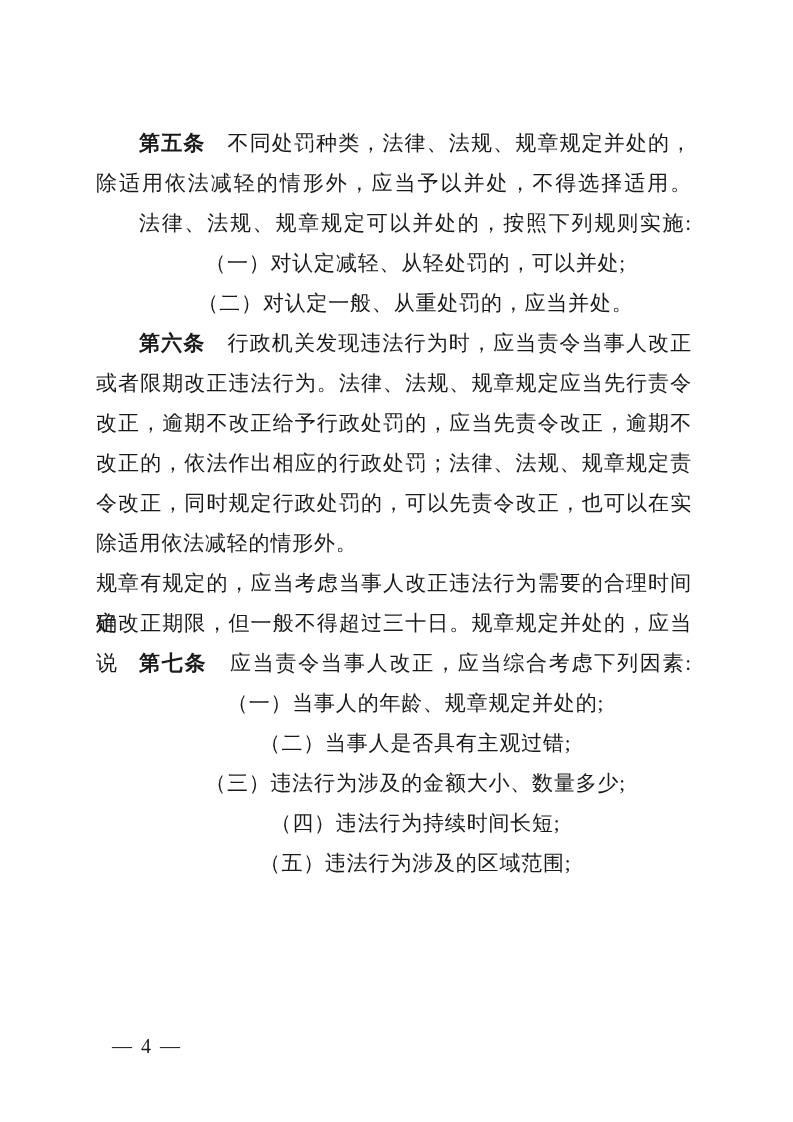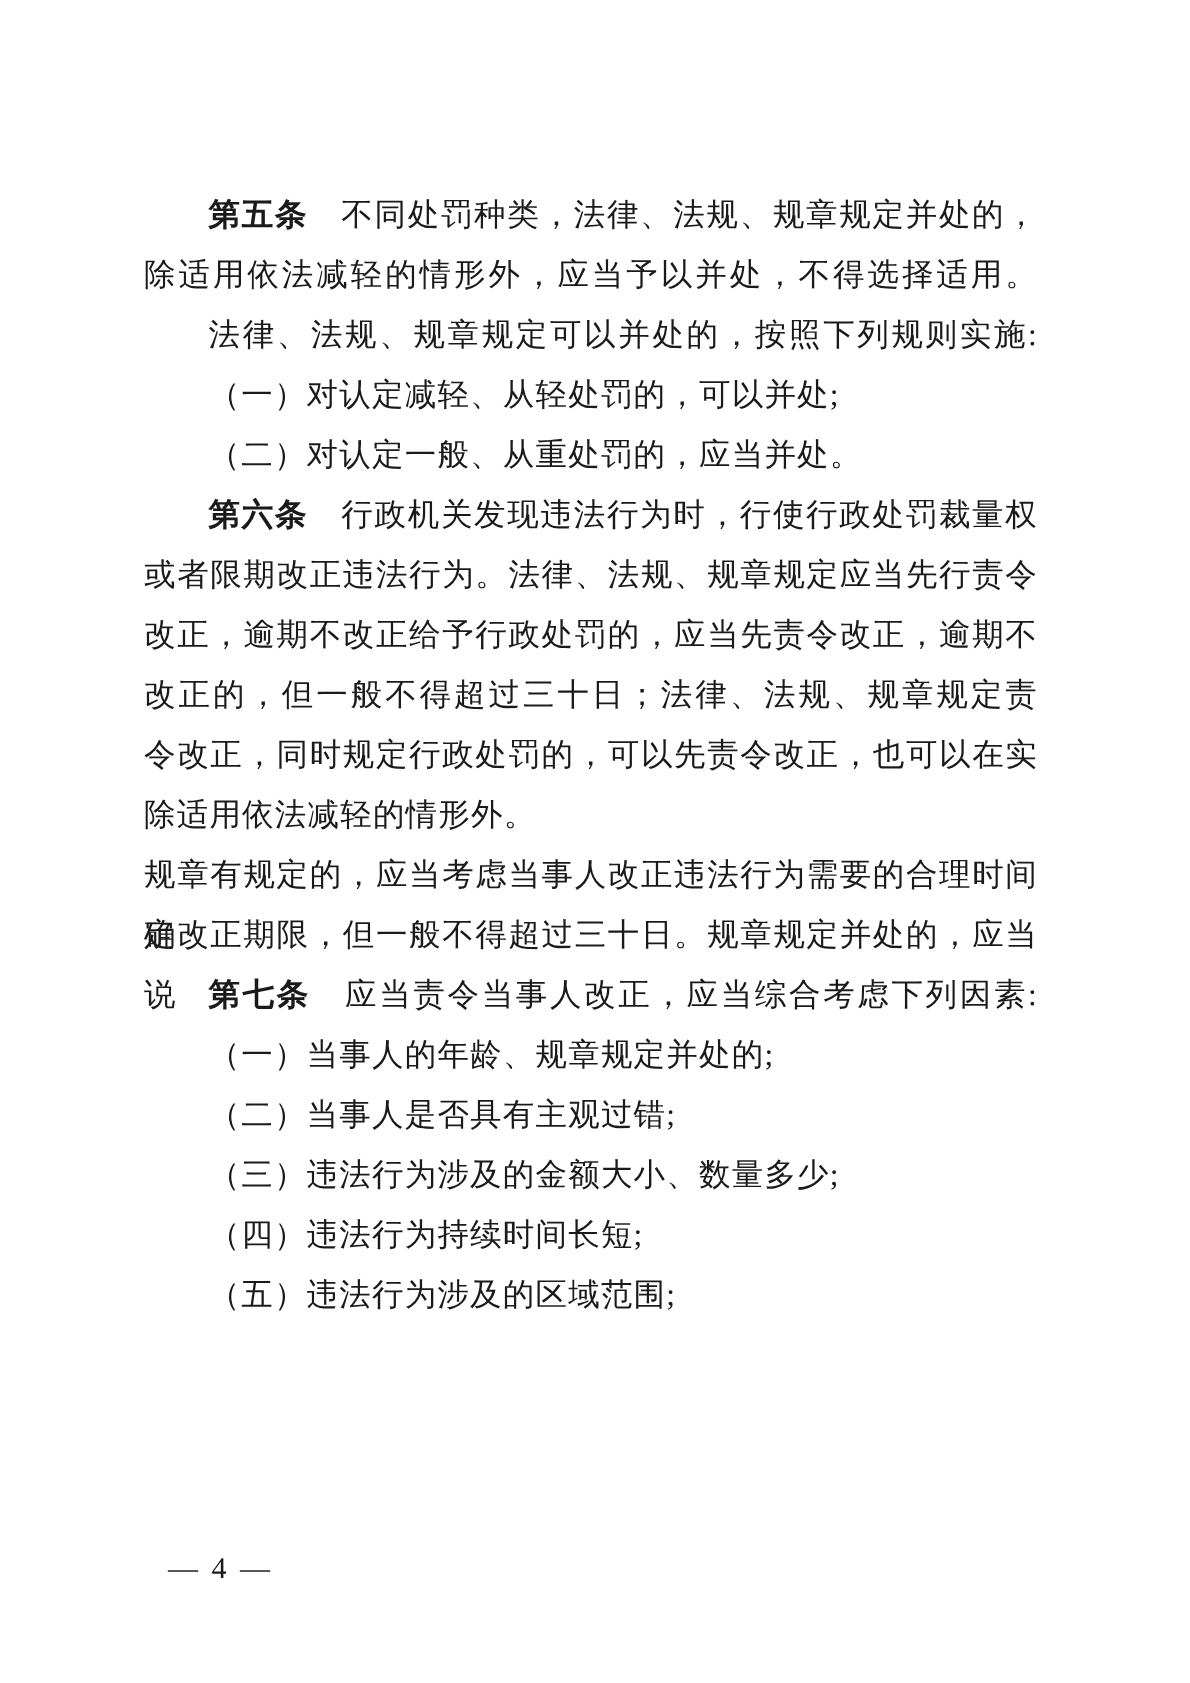--- a/index.html
+++ b/index.html
@@ -34,20 +34,21 @@
     white-space: nowrap;
     overflow: visible;
   }
   .line.fill {
     white-space: normal;
     text-align: justify;
     text-align-last: justify;
   }
   .line.indent {
     text-indent: 43px;
+    text-align: center;
   }
   .b {
     font-weight: 700;
   }
   .footer {
     position: absolute;
     left: 112px;
     top: 1034px;
     font-size: 20px;
     line-height: 24px;
@@ -59,24 +60,24 @@
 <body>
 
 <div class="page">
 
   <div class="text-block">
       <div class="line indent fill"><span class="b">第五条</span><span>　不同处罚种类，法律、法规、规章规定并处的，</span></div>
       <div class="line fill"><span>除适用依法减轻的情形外，应当予以并处，不得选择适用。</span></div>
       <div class="line indent fill"><span>法律、法规、规章规定可以并处的，按照下列规则实施:</span></div>
       <div class="line indent"><span>（一）对认定减轻、从轻处罚的，可以并处;</span></div>
       <div class="line indent"><span>（二）对认定一般、从重处罚的，应当并处。</span></div>
-      <div class="line indent fill"><span class="b">第六条</span><span>　行政机关发现违法行为时，行使行政处罚裁量权</span></div>
+      <div class="line indent fill"><span class="b">第六条</span><span>　行政机关发现违法行为时，应当责令当事人改正</span></div>
       <div class="line fill"><span>或者限期改正违法行为。法律、法规、规章规定应当先行责令</span></div>
       <div class="line fill"><span>改正，逾期不改正给予行政处罚的，应当先责令改正，逾期不</span></div>
-      <div class="line fill"><span>改正的，但一般不得超过三十日；法律、法规、规章规定责</span></div>
+      <div class="line fill"><span>改正的，依法作出相应的行政处罚；法律、法规、规章规定责</span></div>
       <div class="line fill"><span>令改正，同时规定行政处罚的，可以先责令改正，也可以在实</span></div>
       <div class="line"><span>除适用依法减轻的情形外。</span></div>
       <div class="line fill"><span>规章有规定的，应当考虑当事人改正违法行为需要的合理时间确</span></div>
       <div class="line fill"><span>定改正期限，但一般不得超过三十日。规章规定并处的，应当说</span></div>
       <div class="line indent fill"><span class="b">第七条</span><span>　应当责令当事人改正，应当综合考虑下列因素:</span></div>
       <div class="line indent"><span>（一）当事人的年龄、规章规定并处的;</span></div>
       <div class="line indent"><span>（二）当事人是否具有主观过错;</span></div>
       <div class="line indent"><span>（三）违法行为涉及的金额大小、数量多少;</span></div>
       <div class="line indent"><span>（四）违法行为持续时间长短;</span></div>
       <div class="line indent"><span>（五）违法行为涉及的区域范围;</span></div>

